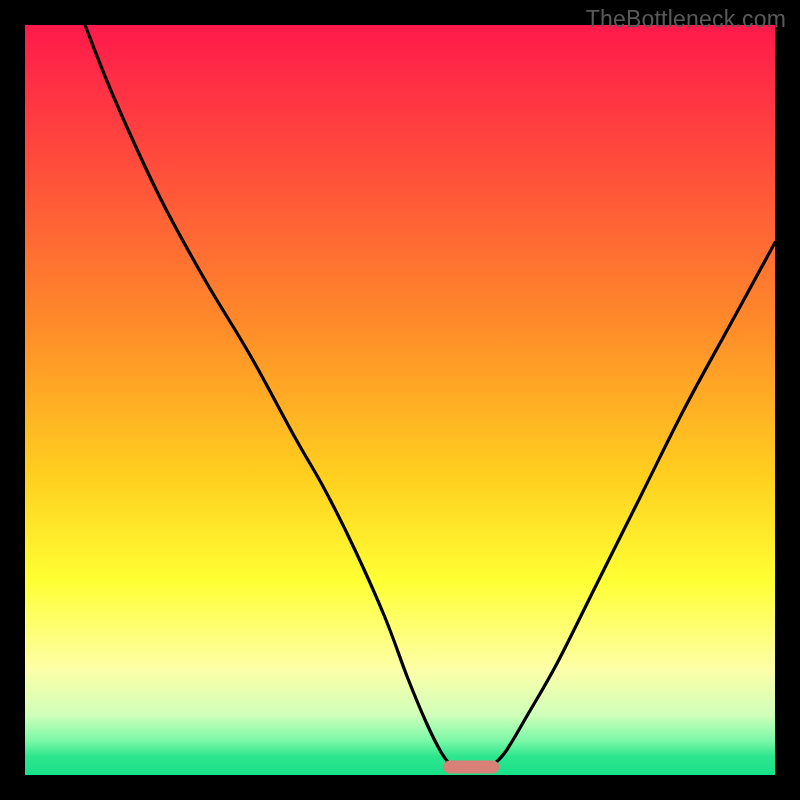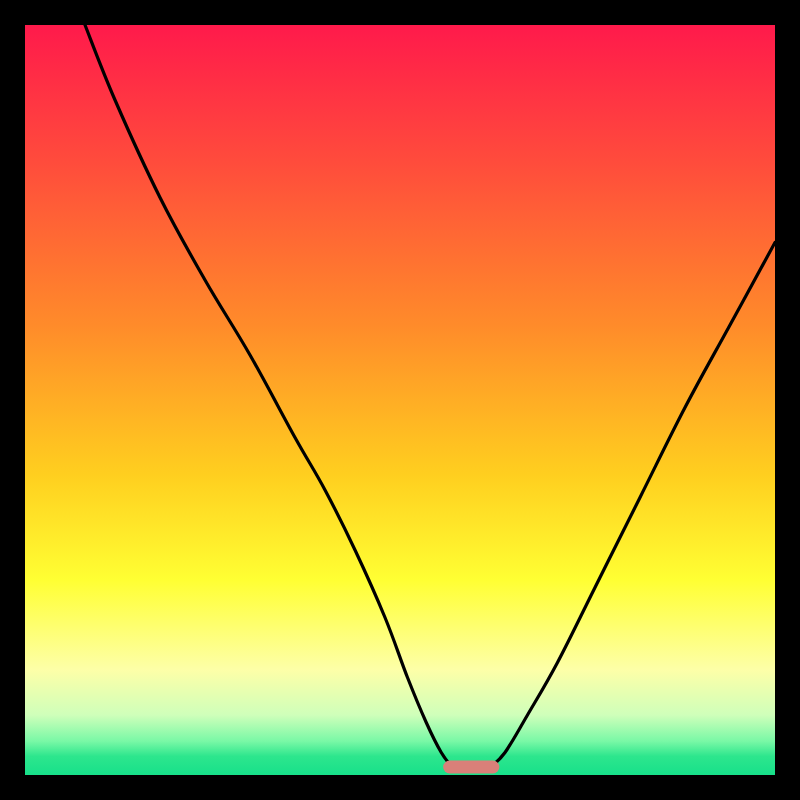--- a/index.html
+++ b/index.html
@@ -38,20 +38,21 @@
   svg.plot {
     display: block;
     width: 750px;
     height: 750px;
   }
 </style>
 </head>
 <body>
 
 <div class="frame">
+  <div class="watermark">TheBottleneck.com</div>
   <div class="plot-outer">
     <svg class="plot" viewBox="0 0 750 750">
       <defs>
         <linearGradient id="bg-grad" x1="0" y1="0" x2="0" y2="1">
             <stop offset="0%" stop-color="#ff1a4b"></stop>
             <stop offset="18%" stop-color="#ff4b3c"></stop>
             <stop offset="40%" stop-color="#ff8b2a"></stop>
             <stop offset="60%" stop-color="#ffcf1f"></stop>
             <stop offset="74%" stop-color="#ffff33"></stop>
             <stop offset="86%" stop-color="#fdffa8"></stop>

